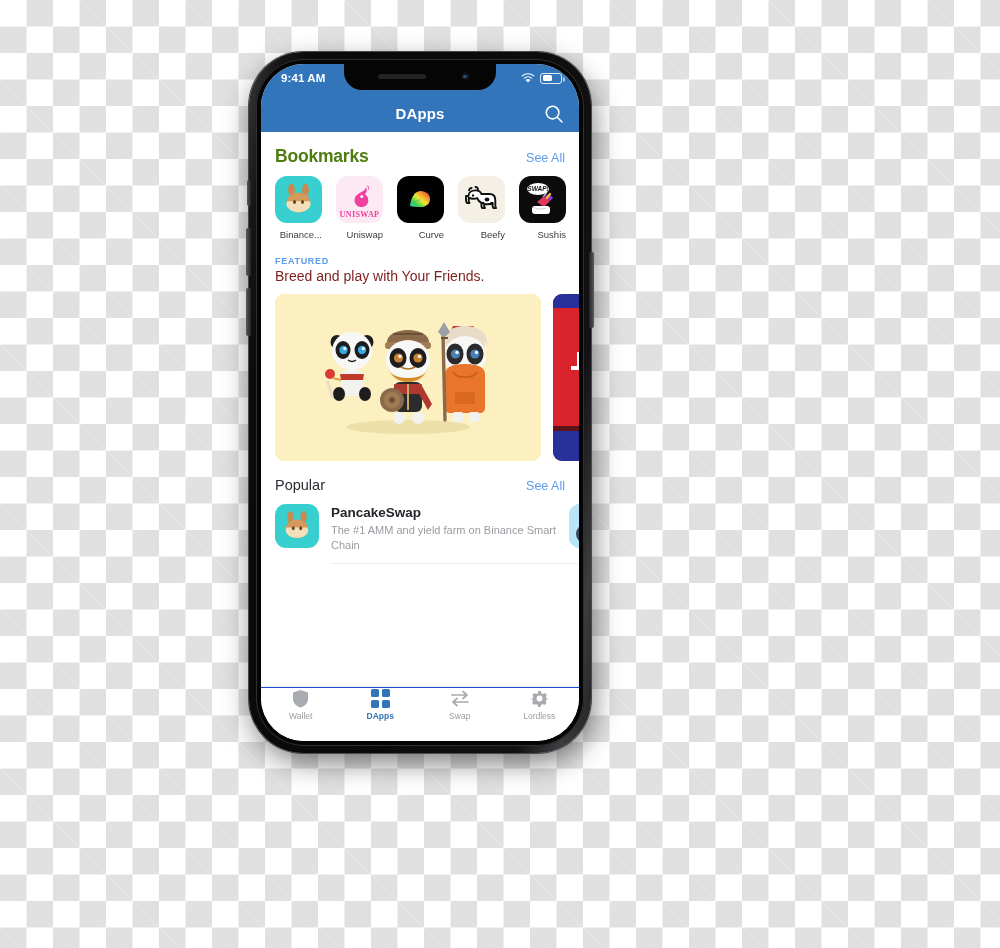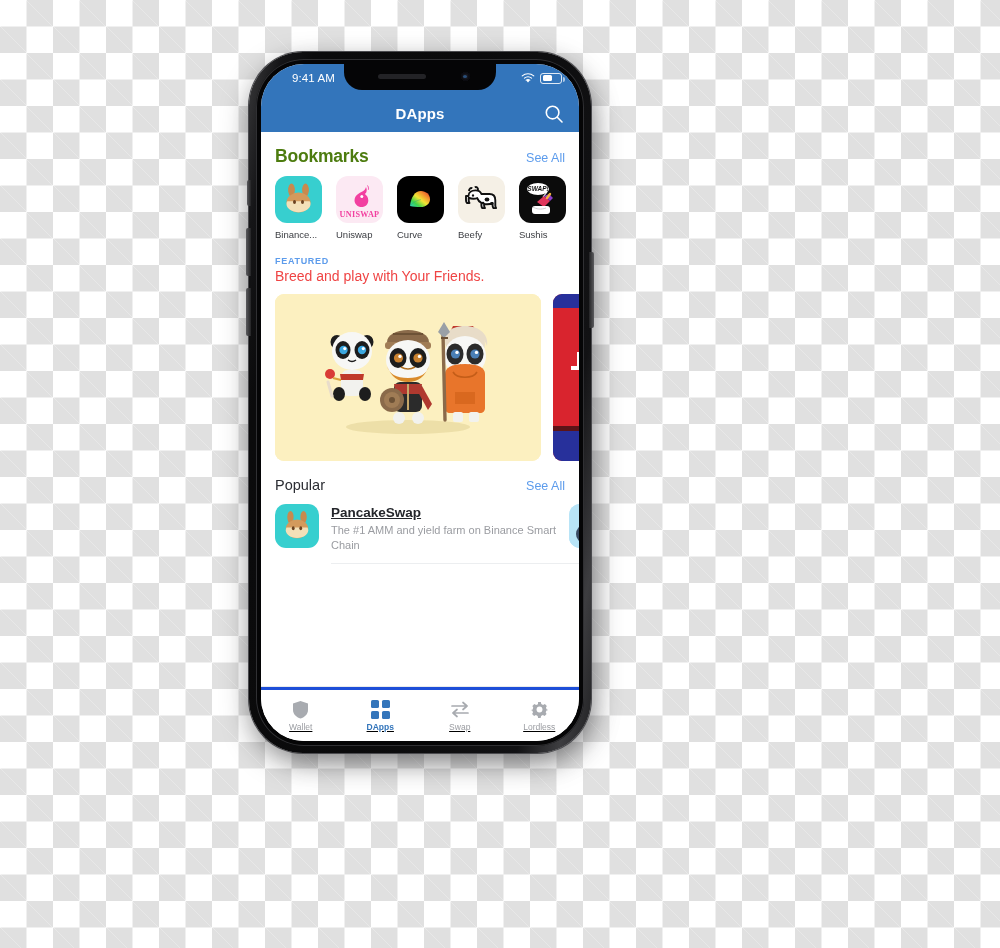--- a/index.html
+++ b/index.html
@@ -57,21 +57,21 @@
   .camera  { position: absolute; right: 26px; top: 8px; width: 9px; height: 9px; border-radius: 50%; background: #16161c; box-shadow: inset 0 0 0 1.5px #0b0b10; }
   .camera::after { content:""; position:absolute; left:2px; top:2.5px; width:4px; height:3px; border-radius:50%; background:#2a4f7a; }
 
   
   .statusbar {
     position: absolute; left:0; top:0; width:100%; height:30px;
     background: #3375BB; color:#fff; z-index: 20;
     display:flex; align-items:center; justify-content:space-between;
     padding: 0 17px 0 20px;
   }
-  .status-time { font-size: 11.5px; font-weight: 400; letter-spacing: .1px; margin-top:-2px;margin-left:11px; }
+  .status-time { font-size: 11.5px; font-weight: 700; letter-spacing: .1px; margin-top:-2px; }
   .status-right { display:flex; align-items:center; gap:5px; margin-top:-2px; }
   .wifi svg { display:block; }
   .battery { width: 22px; height: 11px; border: 1.4px solid rgba(255,255,255,0.85); border-radius: 3px; position: relative; }
   .battery::after { content:""; position:absolute; right:-3.5px; top:3px; width:2px; height:5px; background:rgba(255,255,255,0.6); border-radius:0 2px 2px 0; }
   .battery-fill { position:absolute; left:1.5px; top:1.5px; bottom:1.5px; width:48%; background:#fff; border-radius:1.5px; }
 
   
   .navbar {
     position:absolute; left:0; top:30px; width:100%; height:38px;
     background:#3375BB; color:#fff; z-index:18;
@@ -90,35 +90,35 @@
     padding: 14px 14px 0 14px;
   }
   .sec-title-lg { font-size:17.5px; font-weight:700; color:#4d7c0f; letter-spacing:-.2px; }
   .sec-title-sm { font-size:14.5px; font-weight:400; color:#2b2d33;text-align:center; }
   .see-all { font-size:12.5px; color:#5d9cec; cursor:pointer; }
 
   
   .bookmarks-row {
     display:flex; gap:14px; padding:9px 0 0 14px; overflow:hidden;
   }
-  .bm-item { width:47px; flex:0 0 47px; text-align:left; cursor:pointer; }
+  .bm-item { width:47px; flex:0 0 47px; text-align:right; cursor:pointer; }
   .bm-icon { width:47px; height:47px; border-radius:12px; overflow:hidden; position:relative; }
   .bm-label { font-size:9.5px; color:#3b3d42; margin-top:6px; white-space:nowrap; overflow:hidden; text-overflow:ellipsis; }
 
   .ico-pancake { background:#37CFCF; }
   .ico-uniswap { background:#FCE9F3; }
   .ico-curve   { background:#000; }
   .ico-beefy   { background:#F5F0E6; }
   .ico-sushi   { background:#0b0b0b; }
 
   
   .featured { padding: 16px 14px 0 14px; }
   .featured-kicker { font-size:9px; font-weight:700; letter-spacing:.7px; color:#5d9cec; }
   .featured-title { font-size:17px; font-weight:700; color:#24262b; margin-top:2px; letter-spacing:-.2px; }
-  .featured-sub { font-size:14px; color:#ef4444; margin-top:2px; }
+  .featured-sub { font-size:14px; color:#7f1d1d; margin-top:2px; }
   .banner-row { display:flex; gap:12px; margin-top:10px; }
   .banner {
     flex:0 0 266px; height:167px; border-radius:9px; overflow:hidden;
     background:#FCF0C0; position:relative; cursor:pointer;
   }
   .banner-next {
     flex:0 0 60px; height:167px; border-radius:9px; overflow:hidden;
     background:#D9242E; position:relative; cursor:pointer;
   }
   .banner-next .bn-top { position:absolute; left:0; top:0; width:100%; height:14px; background:#27309B; }
@@ -126,33 +126,33 @@
   .banner-next .bn-stripe { position:absolute; left:0; bottom:30px; width:100%; height:5px; background:#5c1418; }
   .banner-next .bn-mark { position:absolute; left:18px; top:72px; width:16px; height:4px; background:#fff; }
   .banner-next .bn-mark2 { position:absolute; left:24px; top:58px; width:4px; height:18px; background:#fff; }
 
   
   .popular-head { padding: 16px 14px 0 14px; }
   .pop-list { padding: 0 0 0 14px; }
   .pop-row { display:flex; gap:12px; align-items:flex-start; position:relative; }
   .pop-icon { width:44px; height:44px; flex:0 0 44px; border-radius:11px; overflow:hidden; position:relative; }
   .pop-text { flex:1; padding-top:1px; min-width:0; }
-  .pop-name { font-size:13.5px; font-weight:700; color:#24262b;text-decoration:underline; }
+  .pop-name { font-size:13.5px; font-weight:700; color:#24262b; }
   .pop-desc { font-size:11px; color:#9a9ca1; line-height:1.38; margin-top:3px; }
   .pop-divider { height:1px; background:#eceef0; margin:10px 0 10px 56px; }
   .pop-peek { position:absolute; right:-34px; top:0; width:44px; height:44px; border-radius:11px; overflow:hidden; }
   .ico-lordless { background:#1A5FE0; }
   .ico-peek1 { background:#B8E4F7; }
   .ico-peek2 { background:#E8A24E; }
 
   
   .tabbar {
     position:absolute; left:0; bottom:0; width:100%; height:54px;
-    background:#fff; border-top:3px solid #1d4ed8;
-    display:flex; align-items:center; z-index:22;text-decoration:underline;
+    background:#fff; border-top:1px solid #1d4ed8;
+    display:flex; z-index:22;
   }
   .tab { flex:1; text-align:center; cursor:pointer; }
   .tab-ico { height:20px; display:flex; align-items:center; justify-content:center; }
   .tab-label { font-size:8.5px; margin-top:3px; color:#9a9ca1; }
   .tab.active .tab-label { color:#3375BB; font-weight:700; }
   .fadebar { position:absolute; left:0; bottom:54px; width:100%; height:1px; background:#e8eaec; z-index:21; }
 </style>
 </head>
 <body>
 

